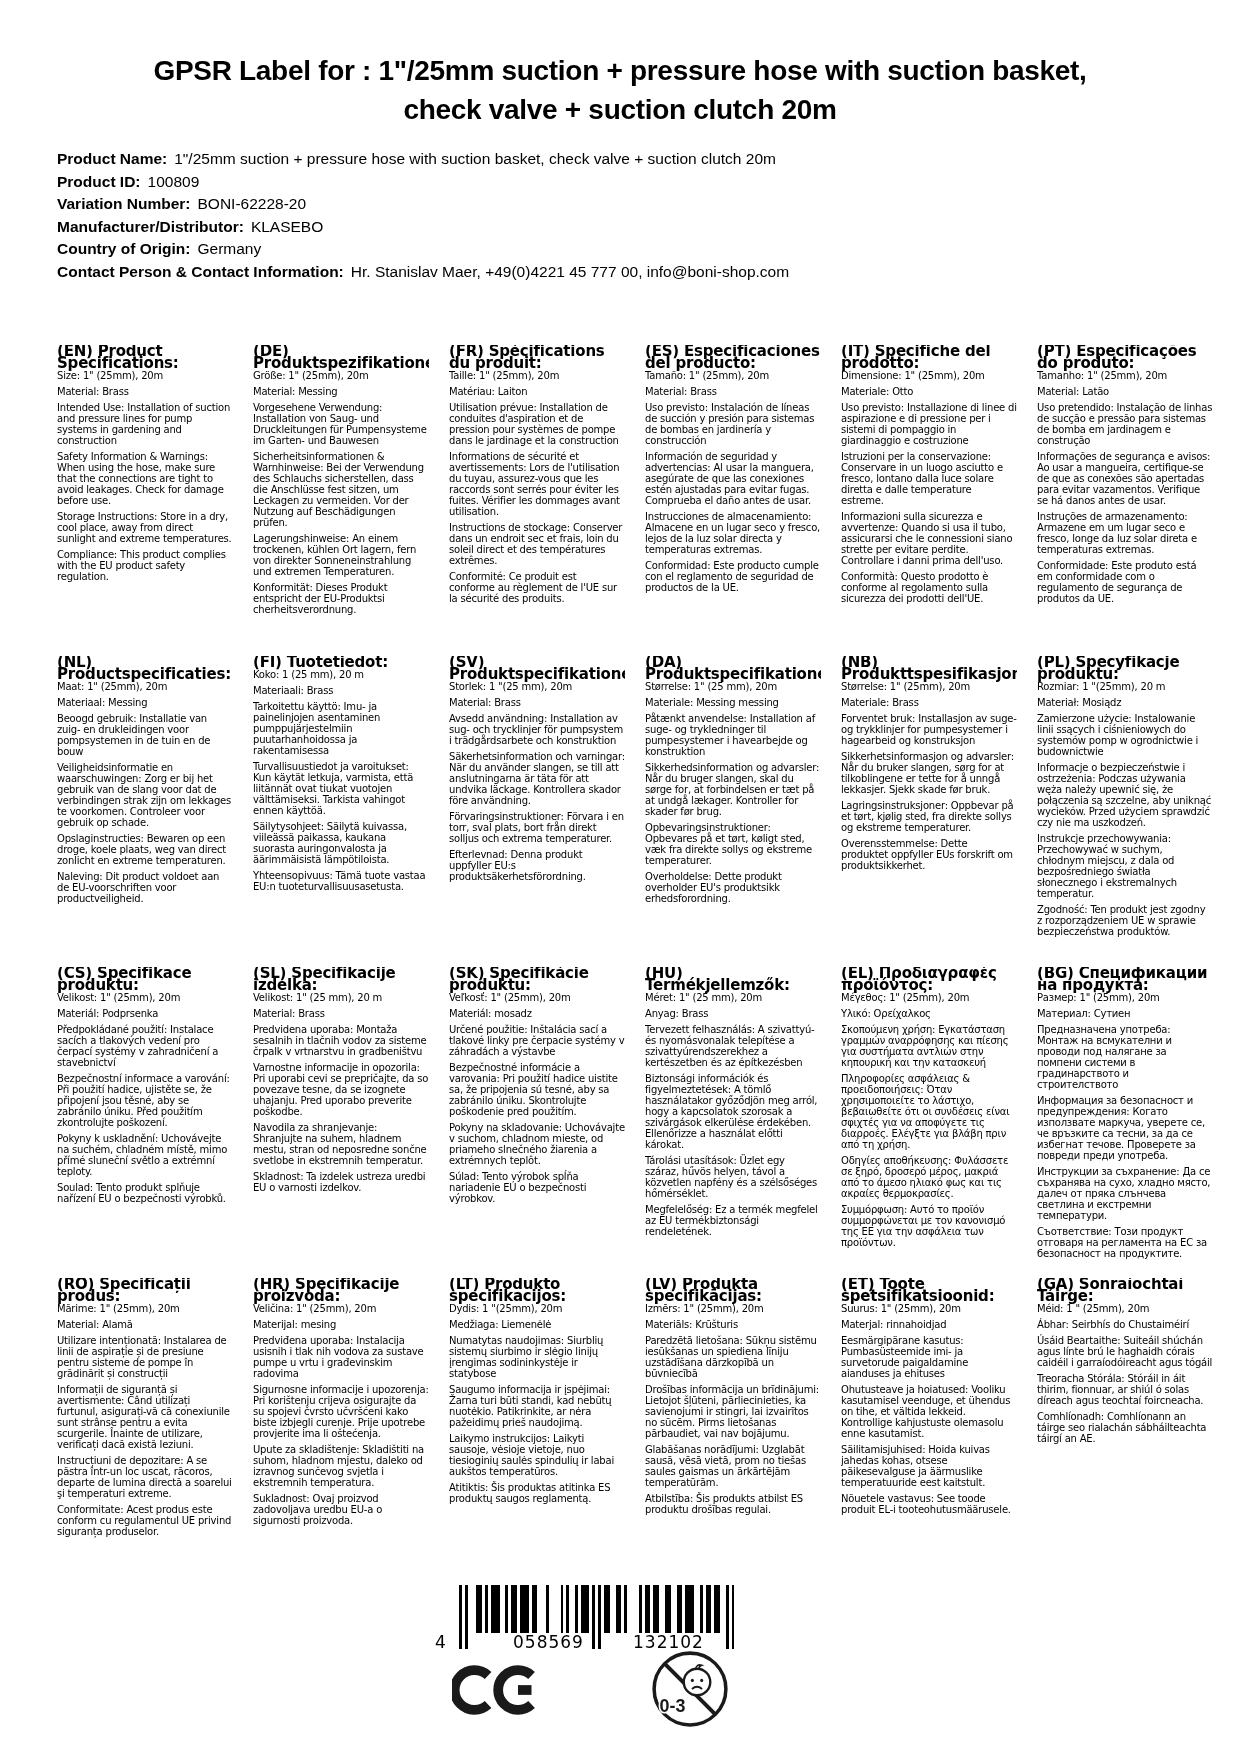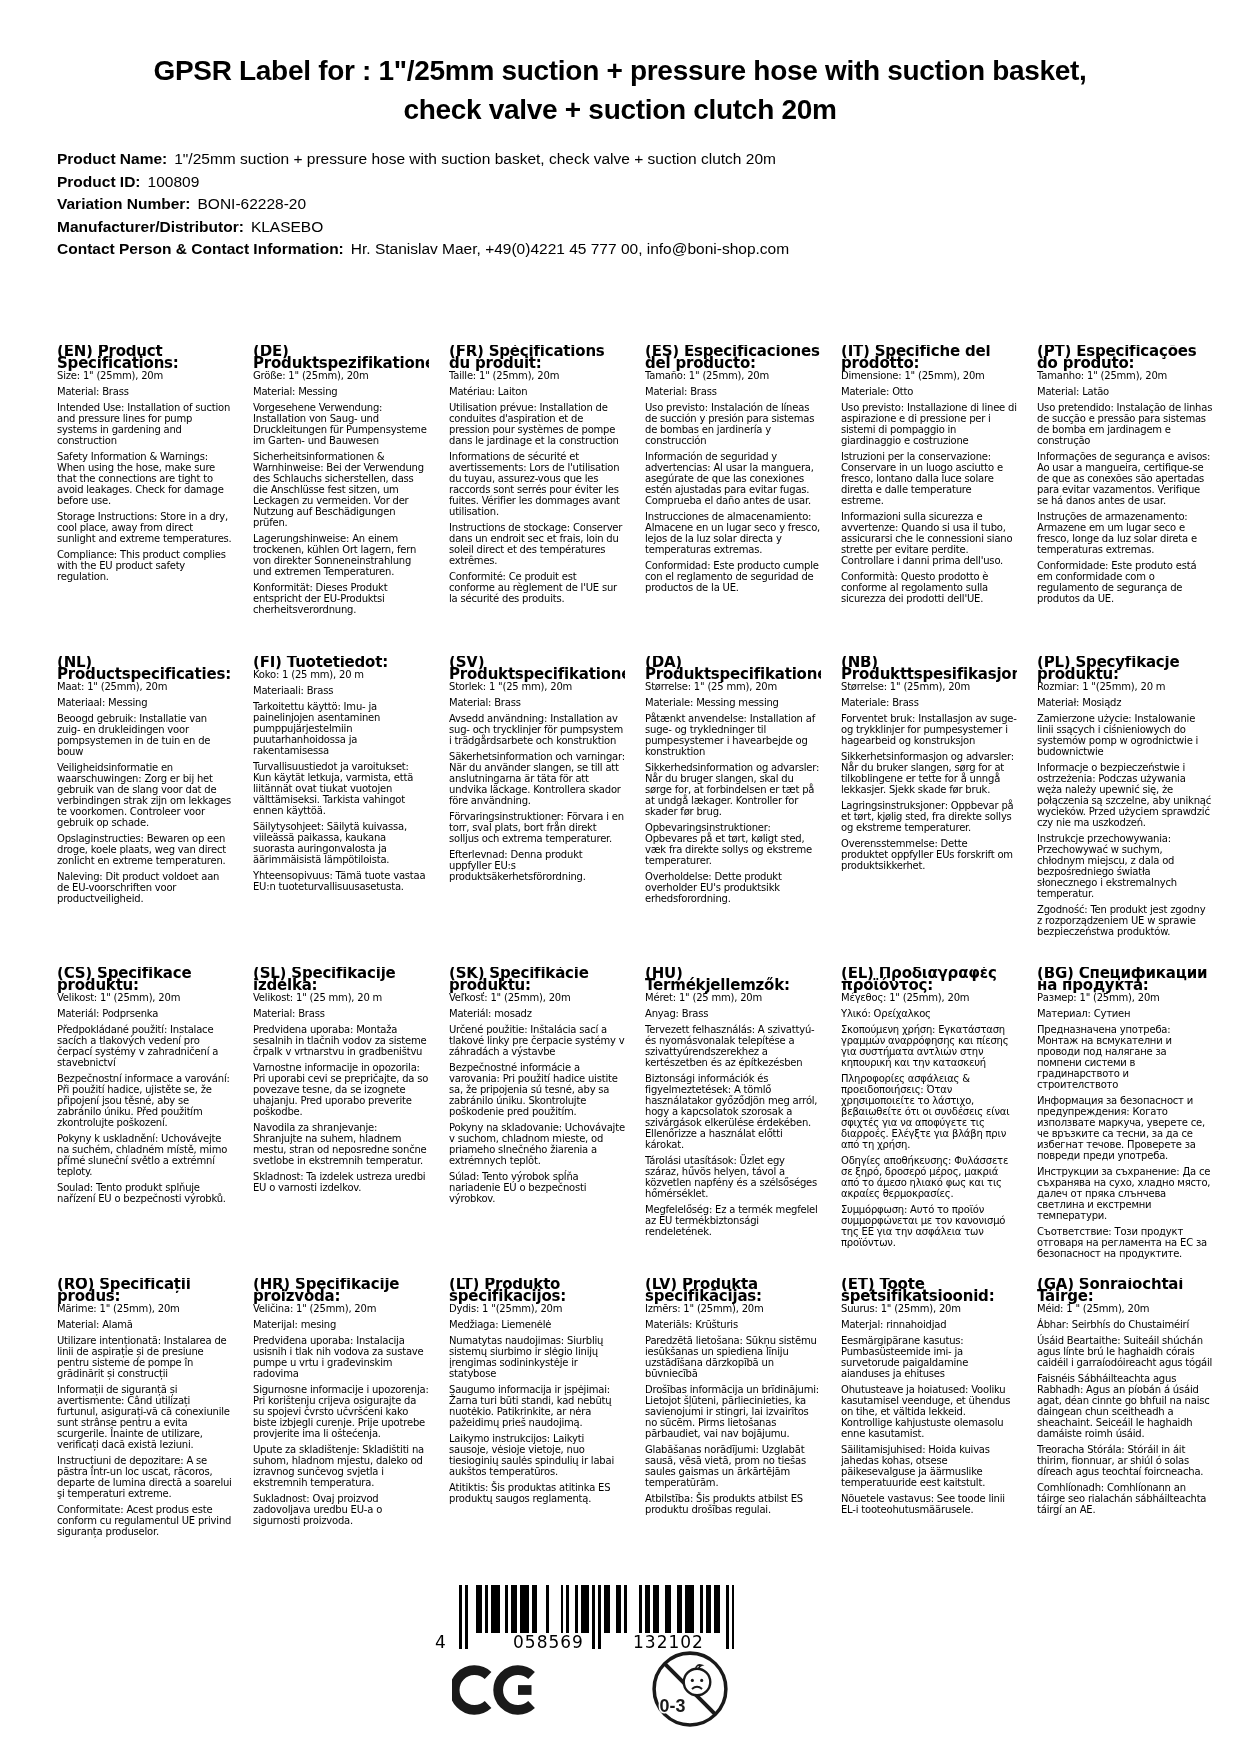--- a/index.html
+++ b/index.html
@@ -53,20 +53,23 @@
   <div class="row">
     <span class="lbl">Product ID:</span><span class="val">100809</span>
   </div>
   <div class="row">
     <span class="lbl">Variation Number:</span><span class="val">BONI-62228-20</span>
   </div>
   <div class="row">
     <span class="lbl">Manufacturer/Distributor:</span><span class="val">KLASEBO</span>
   </div>
   <div class="row">
+    <span class="lbl">Country of Origin:</span><span class="val">Germany</span>
+  </div>
+  <div class="row">
     <span class="lbl">Contact Person &amp; Contact Information:</span><span class="val">Hr. Stanislav Maer, +49(0)4221 45 777 00, info@boni-shop.com</span>
   </div>
 </div>
 
 <div class="lang-grid" id="lang-grid">
     <div class="cell">
       <div class="cell-header">(EN) Product Specifications:</div>
       <p class="first">Size: 1" (25mm), 20m</p>
       <p>Material: Brass</p>
       <p>Intended Use: Installation of suction and pressure lines for pump systems in gardening and construction</p>
@@ -263,28 +266,27 @@
       <p>Glabāšanas norādījumi: Uzglabāt sausā, vēsā vietā, prom no tiešas saules gaismas un ārkārtējām temperatūrām.</p>
       <p>Atbilstība: Šis produkts atbilst ES produktu drošības regulai.</p>
     </div>
     <div class="cell">
       <div class="cell-header">(ET) Toote spetsifikatsioonid:</div>
       <p class="first">Suurus: 1" (25mm), 20m</p>
       <p>Materjal: rinnahoidjad</p>
       <p>Eesmärgipärane kasutus: Pumbasüsteemide imi- ja survetorude paigaldamine aianduses ja ehituses</p>
       <p>Ohutusteave ja hoiatused: Vooliku kasutamisel veenduge, et ühendus on tihe, et vältida lekkeid. Kontrollige kahjustuste olemasolu enne kasutamist.</p>
       <p>Säilitamisjuhised: Hoida kuivas jahedas kohas, otsese päikesevalguse ja äärmuslike temperatuuride eest kaitstult.</p>
-      <p>Nõuetele vastavus: See toode linii EL-i tooteohutusmäärusele.</p>
+      <p>Nõuetele vastavus: See toode produit EL-i tooteohutusmäärusele.</p>
     </div>
     <div class="cell">
       <div class="cell-header">(GA) Sonraíochtaí Táirge:</div>
       <p class="first">Méid: 1 " (25mm), 20m</p>
       <p>Ábhar: Seirbhís do Chustaiméirí</p>
       <p>Úsáid Beartaithe: Suiteáil shúchán agus línte brú le haghaidh córais caidéil i garraíodóireacht agus tógáil</p>
-      <p>Faisnéis Sábháilteachta agus Rabhadh: Agus an píobán á úsáid agat, déan cinnte go bhfuil na naisc daingean chun sceitheadh a sheachaint. Seiceáil le haghaidh damáiste roimh úsáid.</p>
       <p>Treoracha Stórála: Stóráil in áit thirim, fionnuar, ar shiúl ó solas díreach agus teochtaí foircneacha.</p>
       <p>Comhlíonadh: Comhlíonann an táirge seo rialachán sábháilteachta táirgí an AE.</p>
     </div>
   </div>
 
 <div class="barcode" id="barcode">
   <span class="bc-num bc-first">4</span>
   <span class="bc-num bc-left">058569</span>
   <span class="bc-num bc-right">132102</span>
 <div class="bar guard" style="left: 0px; width: 2.9px;"></div>

